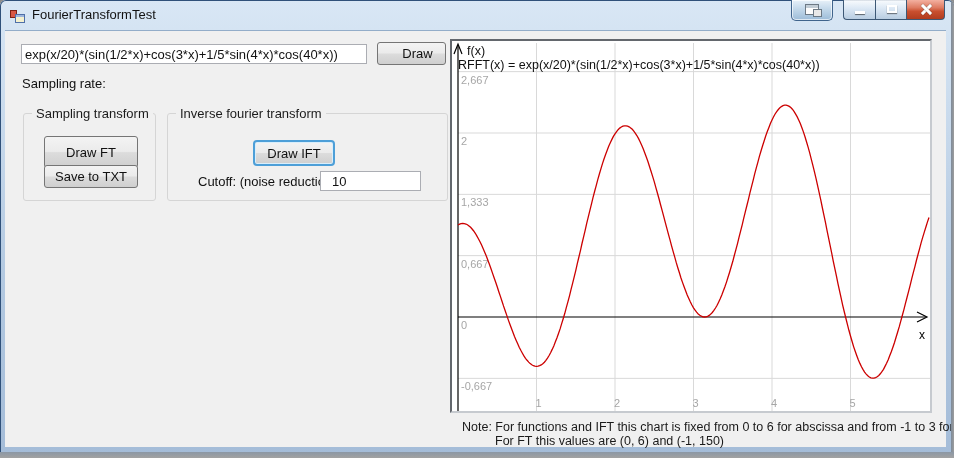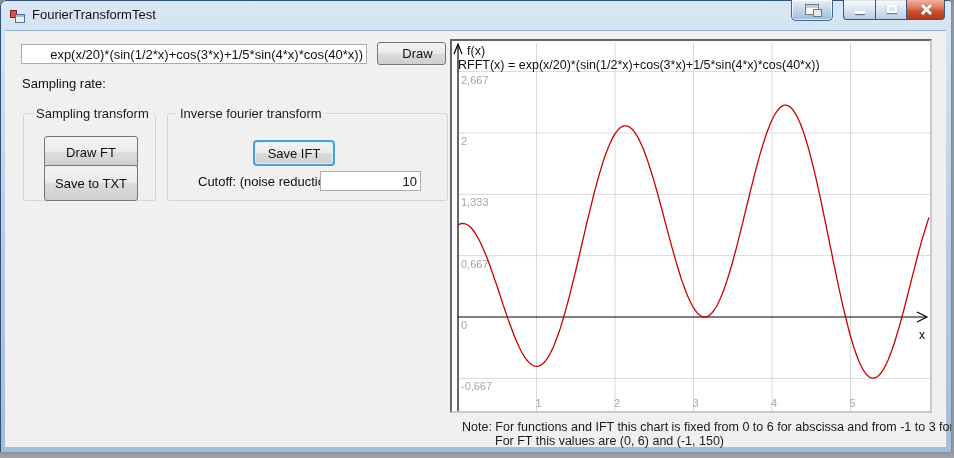--- a/index.html
+++ b/index.html
@@ -35,21 +35,21 @@
   .glyph-min { position:absolute; left:11px; top:11px; width:10px; height:3px; background:#fff; box-shadow:0 1px 1px rgba(0,0,0,.55); }
   .glyph-max { position:absolute; left:11px; top:5px; width:10px; height:8px; border:2px solid #fff; box-shadow:0 1px 1px rgba(0,0,0,.45); background:transparent; }
   .glyph-x   { position:absolute; left:13px; top:4px; width:11px; height:11px; }
   .glyph-x::before,.glyph-x::after { content:""; position:absolute; left:5px; top:-1px; width:3px; height:13px; background:#fff; box-shadow:0 0 1px rgba(0,0,0,.6); }
   .glyph-x::before { transform:rotate(45deg); }
   .glyph-x::after  { transform:rotate(-45deg); }
 
   
   .client { position:absolute; left:5px; top:30px; width:941px; height:417px; background:#f0f0f0; border-top:1px solid #93adc9; }
 
-  .tb { position:absolute; background:#fff; border:1px solid #abadb3; font-size:13px; color:#111; padding:1px 3px; font-family:"Liberation Sans","DejaVu Sans",sans-serif;text-align:right; }
+  .tb { position:absolute; background:#fff; border:1px solid #abadb3; font-size:13px; color:#111; padding:1px 3px; font-family:"Liberation Sans","DejaVu Sans",sans-serif; }
   .btn { position:absolute; font-size:13px; color:#111; text-align:center;
          border:1px solid #757575; border-radius:3px;
          background:linear-gradient(#f3f3f3,#ebebeb 48%,#dcdcdc 52%,#cfcfcf);
          font-family:"Liberation Sans","DejaVu Sans",sans-serif; cursor:default; }
   .btn.focused { border:2px solid #4d9fd8; box-shadow: inset 0 0 0 1px #d9eefb; border-radius:4px; }
   .lbl { position:absolute; font-size:13px; color:#111; white-space:nowrap; }
 
   .groupbox { position:absolute; border:1px solid #d5d5d5; border-radius:3px; }
   .groupbox .gb-title { position:absolute; left:8px; top:-8px; background:#f0f0f0; padding:0 4px; font-size:13px; color:#1b1b1b; white-space:nowrap; }
 
@@ -95,26 +95,26 @@
     <input class="tb" style="left: 16px; top: 13px; width: 346px; height: 20px;" value="exp(x/20)*(sin(1/2*x)+cos(3*x)+1/5*sin(4*x)*cos(40*x))">
 
     <button class="btn" style="left:372px; top:11px; width:69px; height:23px;padding-left:12px;">Draw</button>
 
     <span class="lbl" style="left:17px; top:45px;">Sampling rate:</span>
 
 
     <div class="groupbox" style="left:18px; top:82px; width:133px; height:88px;">
       <span class="gb-title">Sampling transform</span>
       <button class="btn" style="left:20px; top:22px; width:94px; height:32px;">Draw FT</button>
-      <button class="btn" style="left:20px; top:51px; width:94px; height:36px;">Save to TXT</button>
+      <button class="btn" style="left:20px; top:51px; width:94px; height:23px;">Save to TXT</button>
     </div>
 
     <div class="groupbox" style="left:162px; top:82px; width:281px; height:88px;">
       <span class="gb-title">Inverse fourier transform</span>
-      <button class="btn focused" style="left:85px; top:26px; width:82px; height:26px;">Save IFT</button>
+      <button class="btn focused" style="left:85px; top:26px; width:82px; height:26px;">Draw IFT</button>
       <span class="lbl" style="left:30px; top:60px;">Cutoff: (noise reduction)</span>
       <input class="tb" style="left: 152px; top: 57px; width: 101px; height: 20px; padding-left: 11px;" value="10">
     </div>
 
     <div class="chart-panel">
       <svg id="chart-svg" width="478" height="370" viewBox="0 0 478 370">
           <line x1="84.5" y1="2" x2="84.5" y2="370" stroke="#d9d9d9" stroke-width="1"></line>
           <text x="86.5" y="366" text-anchor="middle" font-size="11" fill="#a6a6a6">1</text>
           <line x1="163" y1="2" x2="163" y2="370" stroke="#d9d9d9" stroke-width="1"></line>
           <text x="165" y="366" text-anchor="middle" font-size="11" fill="#a6a6a6">2</text>

